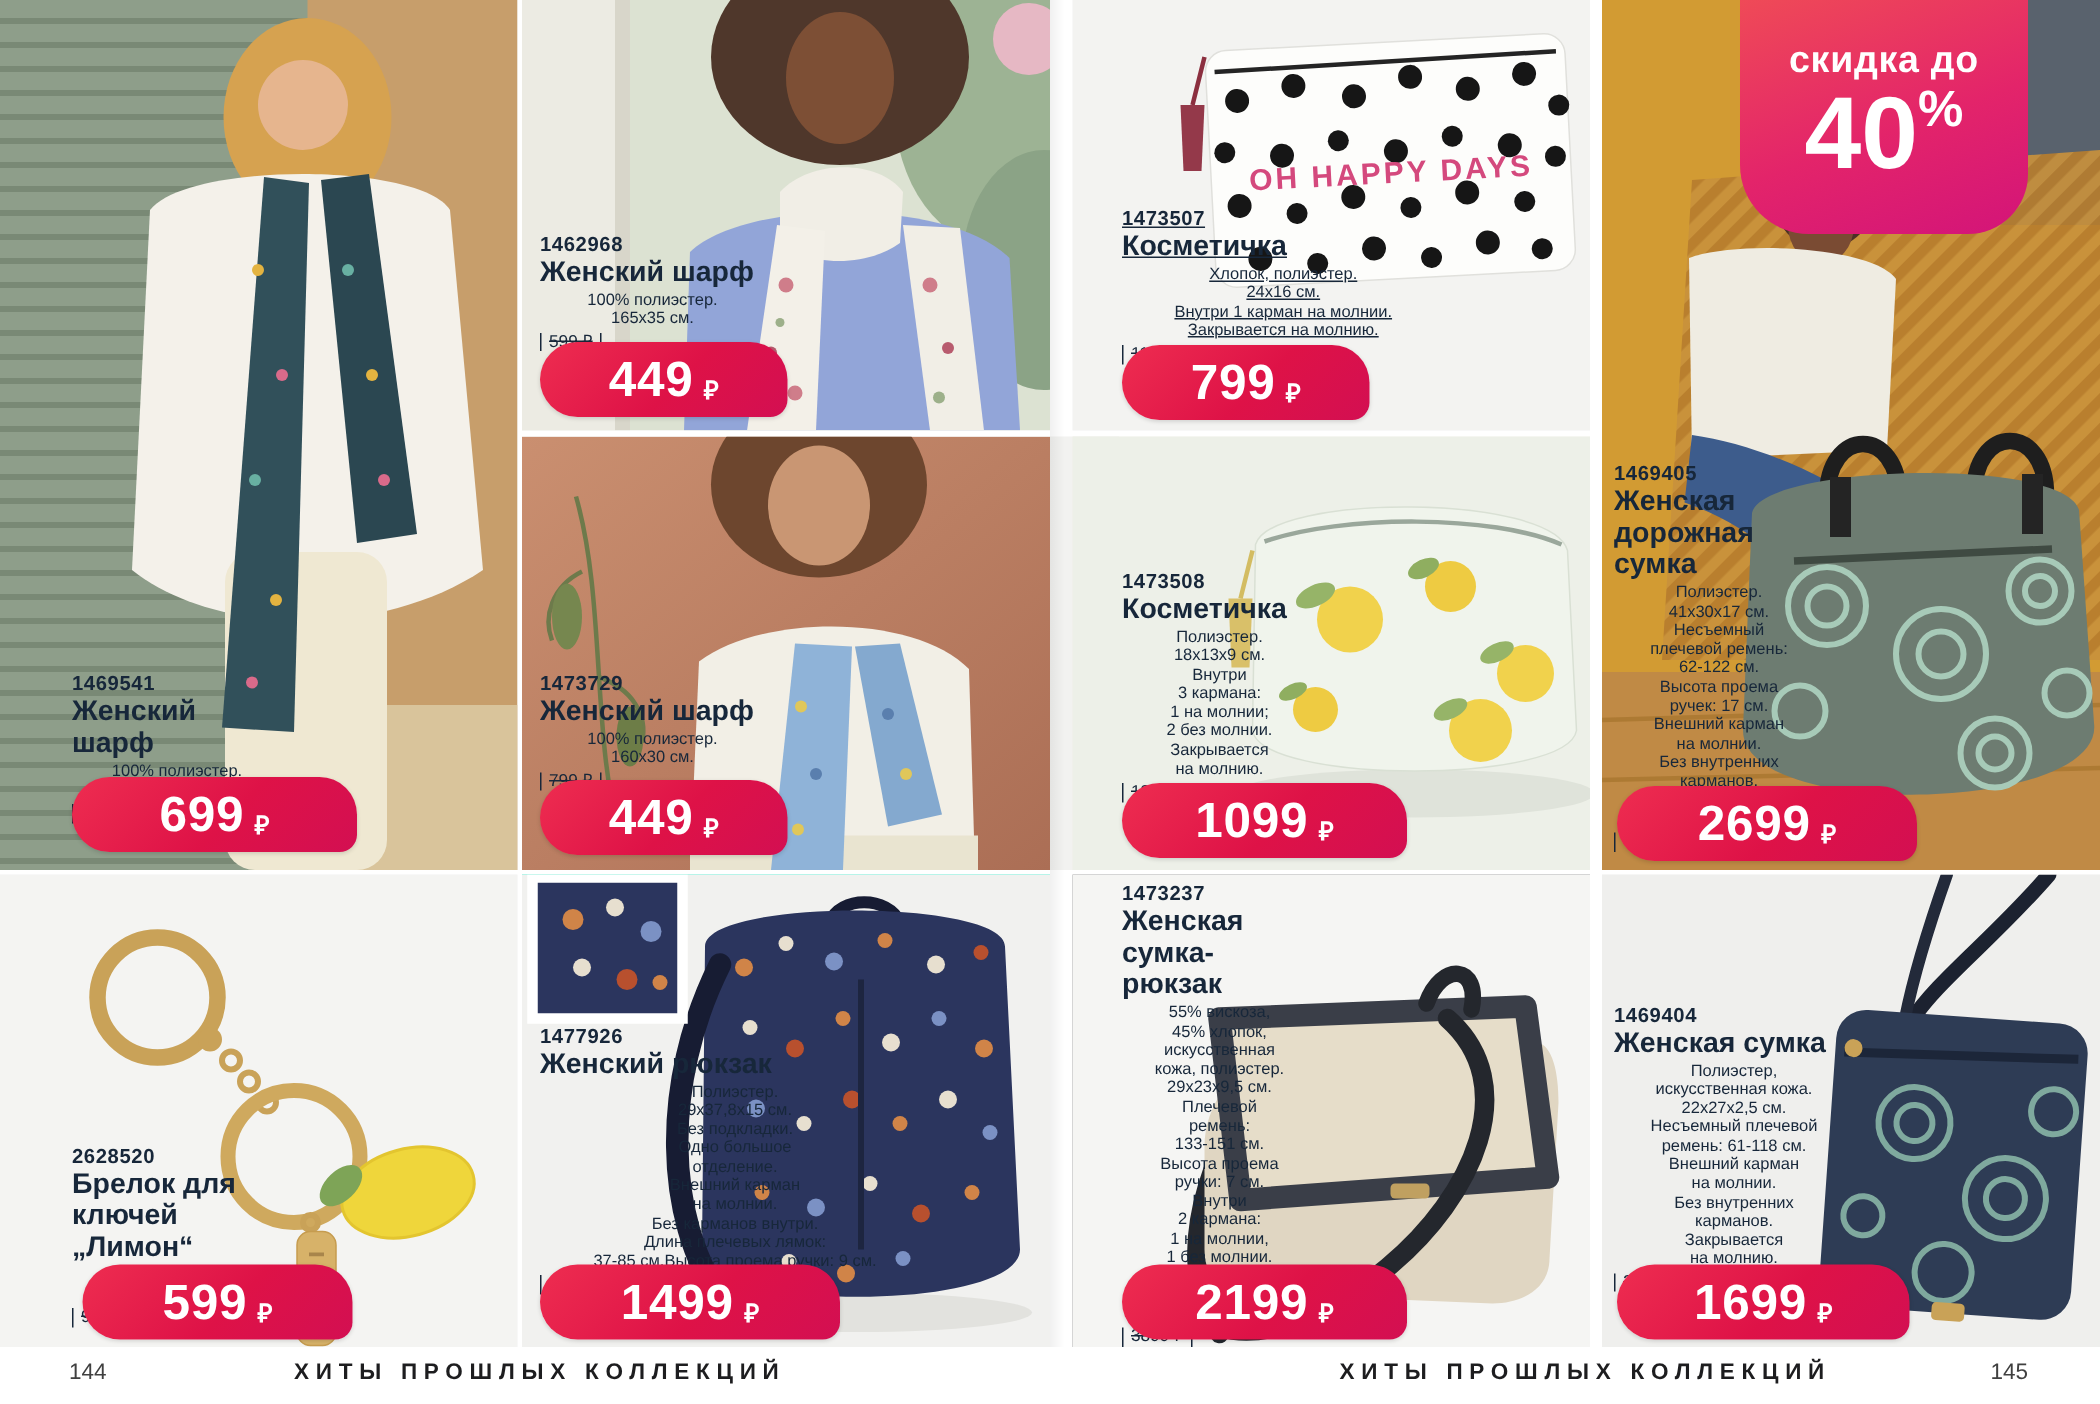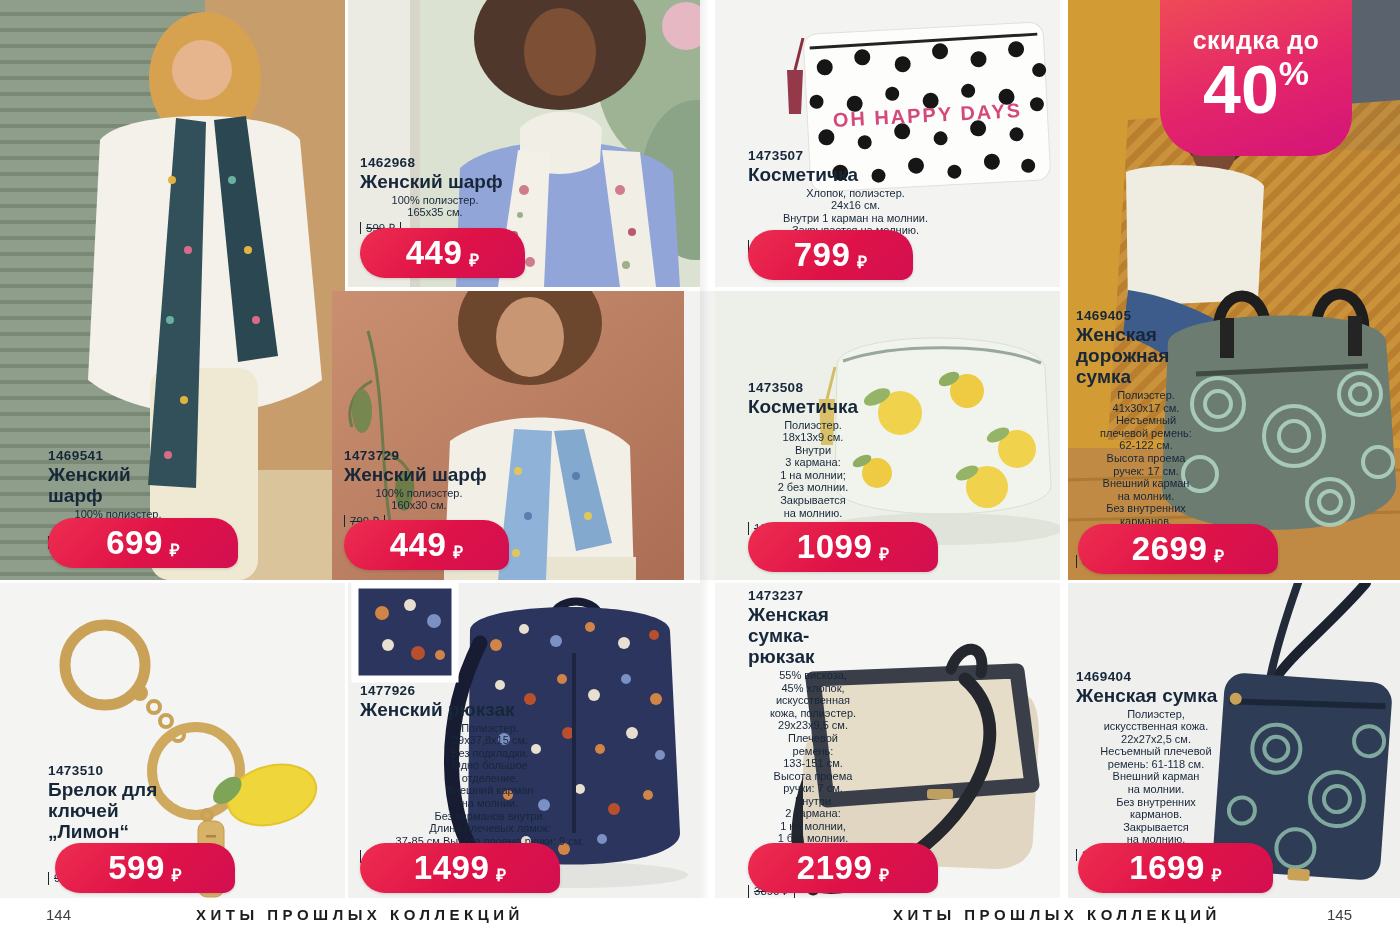--- a/index.html
+++ b/index.html
@@ -105,21 +105,21 @@
       <div class="details">100% полиэстер.
 165x35 см.</div>
       <div class="oldprice"><span class="bars"><s>599 ₽</s></span></div>
     </div>
     <div class="badge" style="left:12px;top:228px;width:165px;">
       <span class="bval">449</span>
       <span class="brub">₽</span>
     </div>
   </div>
 
-  <div class="cell" style="left:332px;top:291px;width:398px;height:289px;">
+  <div class="cell" style="left:348px;top:291px;width:398px;height:289px;">
     <svg width="352" height="289" viewBox="0 0 352 289">
       <defs>
         <linearGradient id="terra" x1="0" y1="0" x2="1" y2="1">
           <stop offset="0" stop-color="#ca8f70"></stop>
             <stop offset="1" stop-color="#ab6e55"></stop>
         </linearGradient>
       </defs>
       <rect width="352" height="289" fill="url(#terra)"></rect>
       <g stroke="#6d7a4b" stroke-width="3" fill="none">
         <path d="M36,40 C56,110 46,200 66,270"></path>
@@ -189,21 +189,21 @@
           <circle cx="274" cy="165" r="8"></circle>
             <circle cx="310" cy="171" r="7"></circle>
         </g>
         <text x="212" y="122" text-anchor="middle" font-size="20" font-weight="bold" letter-spacing="2" fill="#d4497d">OH HAPPY DAYS</text>
       </g>
       <g>
         <line x1="88" y1="38" x2="80" y2="70" stroke="#8b2f3f" stroke-width="3"></line>
         <path d="M72,70 h16 l-2,44 h-12 Z" fill="#94394a"></path>
       </g>
     </svg>
-    <div class="info" style="left:33px;top:148px;width:215px;">
+    <div class="info" style="left:33px;top:138px;width:215px;text-decoration:underline;">
       <div class="code">1473507</div>
       <div class="pname">Косметичка</div>
       <div class="details">Хлопок, полиэстер.
 24x16 см.
 Внутри 1 карман на молнии.
 Закрывается на молнию.</div>
       <div class="oldprice"><span class="bars"><s>1199 ₽</s></span></div>
     </div>
     <div class="badge" style="left:33px;top:230px;width:165px;">
       <span class="bval">799</span>
@@ -347,21 +347,21 @@
         <g>
           <rect x="198" y="238" width="26" height="76" rx="9" fill="#d7b269" stroke="#c69c4f"></rect>
           <rect x="206" y="252" width="10" height="2.5" fill="#a8854b"></rect>
           <rect x="206" y="264" width="10" height="2.5" fill="#a8854b"></rect>
           <rect x="206" y="276" width="10" height="2.5" fill="#a8854b"></rect>
           <rect x="206" y="288" width="10" height="2.5" fill="#a8854b"></rect>
         </g>
       </g>
     </svg>
     <div class="info" style="left:48px;top:180px;width:150px;">
-      <div class="code">1473510</div>
+      <div class="code">2628520</div>
       <div class="pname">Брелок для
 ключей „Лимон“</div>
       <div class="details">Общая длина:
 около 12 см.</div>
       <div class="oldprice"><span class="bars"><s>959 ₽</s></span></div>
     </div>
     <div class="badge" style="left:55px;top:260px;width:180px;">
       <span class="bval">599</span>
       <span class="brub">₽</span>
     </div>

